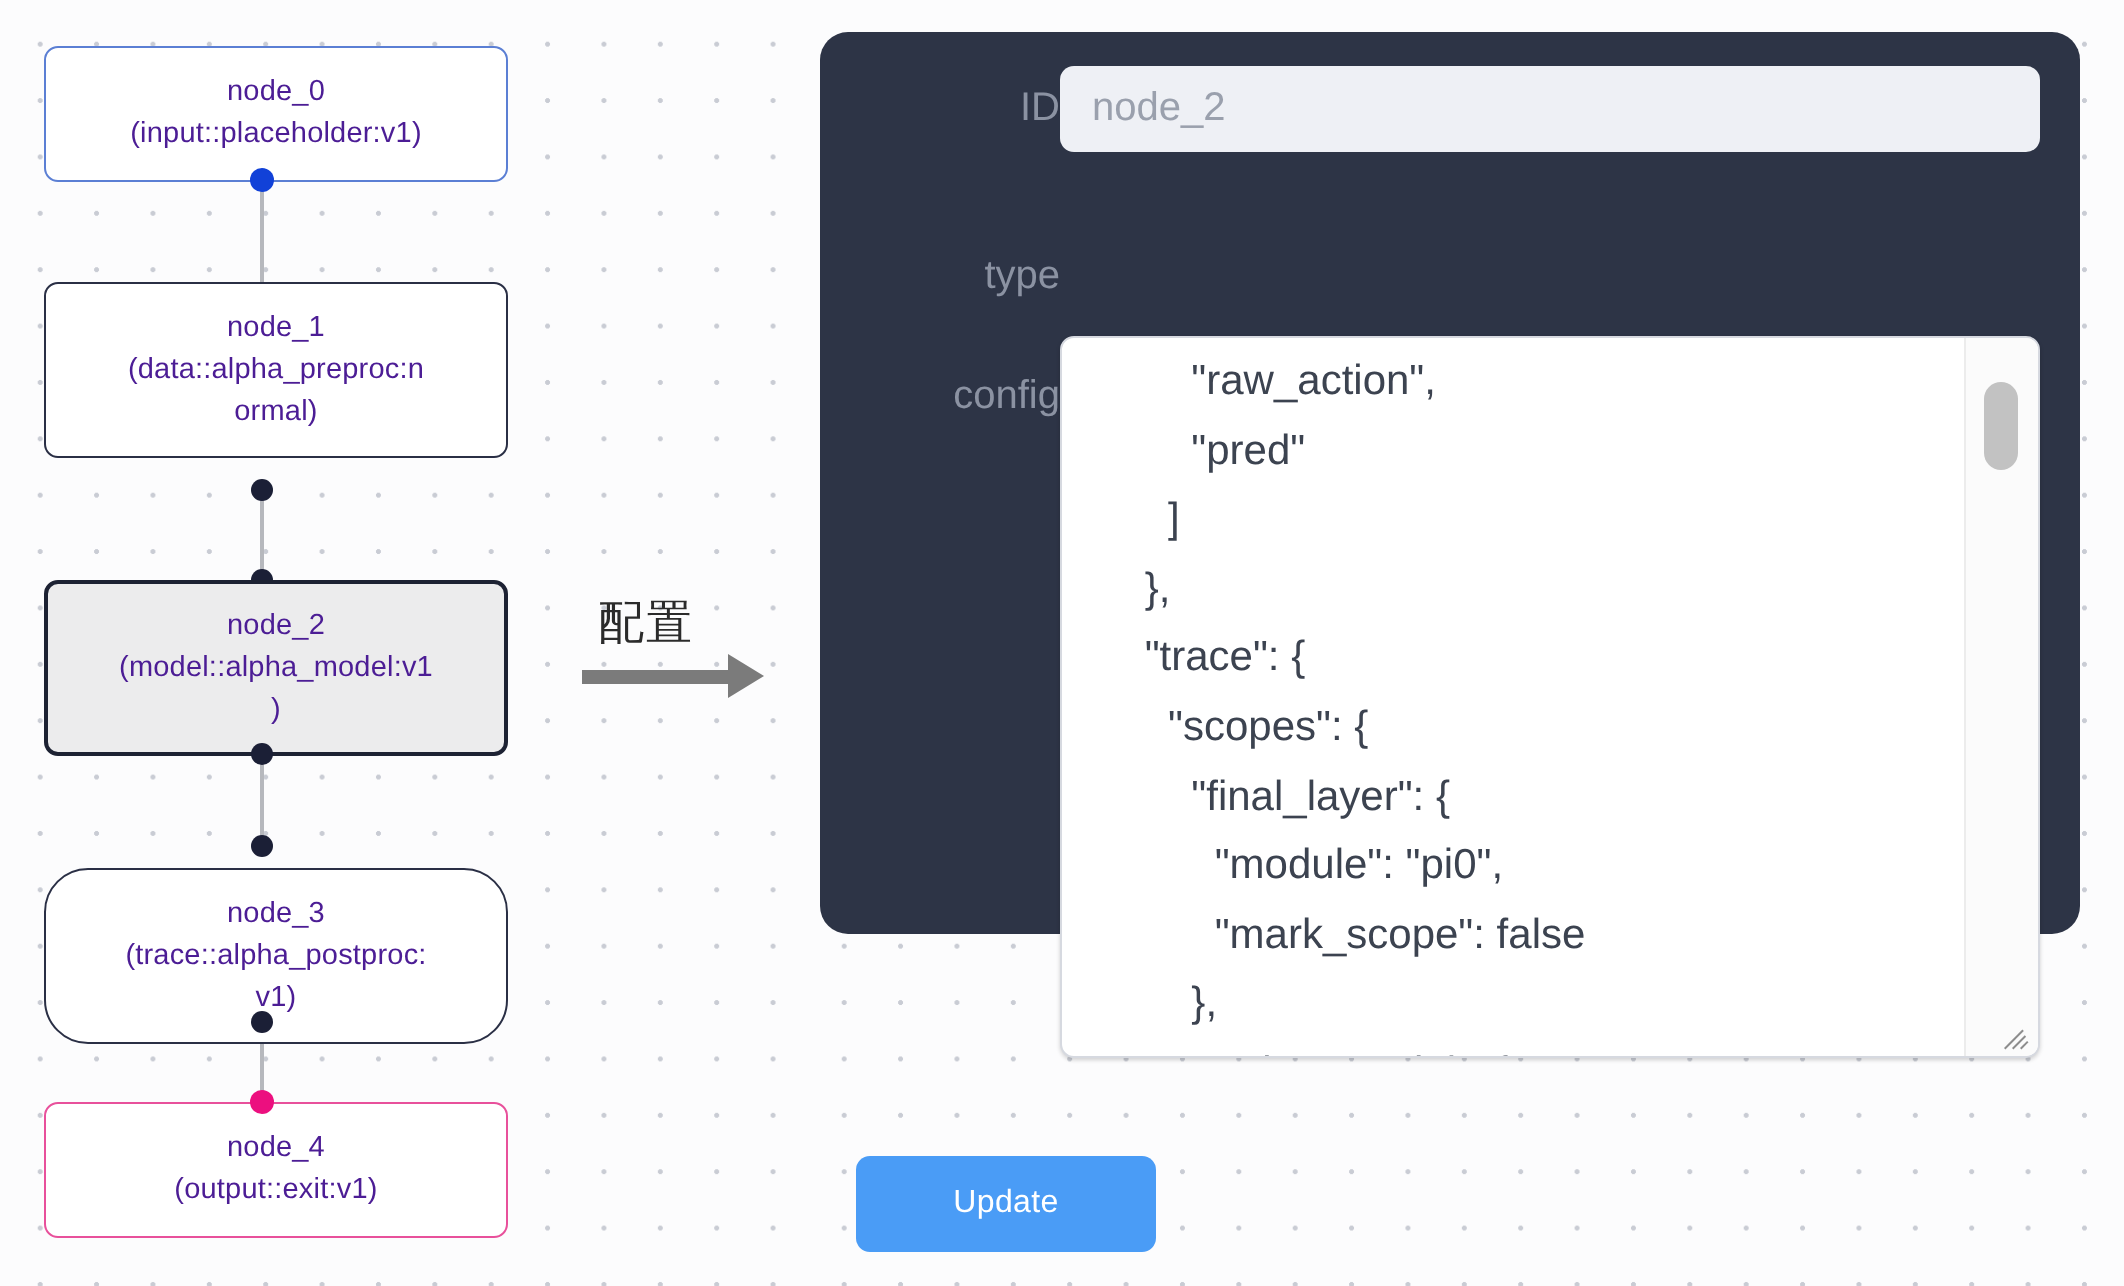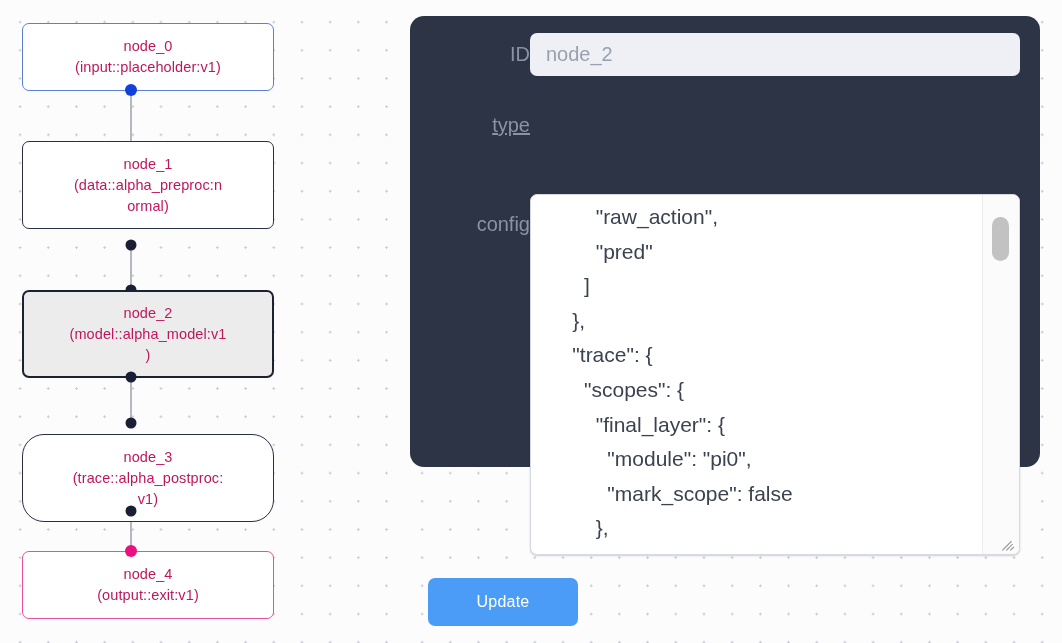--- a/index.html
+++ b/index.html
@@ -55,30 +55,30 @@
     background: #1b1f36;
     left: 131px;
     transform: translate(-50%, -50%);
   }
   .port.port-blue { background: #1141d8; width: 12px; height: 12px; }
   .port.port-pink { background: #ec0f7f; width: 12px; height: 12px; }
 
   .node-box {
     position: absolute;
     left: 22px;
-    width: 252px;
+    width: 232px;
     box-sizing: border-box;
     border: 1.6px solid #2a2f45;
     border-radius: 7px;
     background: #ffffff;
     display: flex;
     align-items: center;
     justify-content: center;
     text-align: center;
-    color: #be185d;
+    color: #4c1d95;
     font-size: 14.5px;
     line-height: 21px;
     letter-spacing: 0.1px;
   }
   .node-box.variant-input  { border-color: #5b7fd4; }
   .node-box.variant-output { border-color: #e8509b; }
   .node-box.variant-selected {
     background: #ececed;
     border-color: #1d2233;
     border-width: 2px;
@@ -169,22 +169,22 @@
     outline: none;
     width: 490px;
     height: 43px;
     line-height: 43px;
     display: block;
   }
 
   #row-id    { left: 20px;  top: 17px; }
   #row-id .field-label { margin-top: 9px; }
   #row-type  { left: 20px;  top: 94px; }
-  #row-type .field-label { margin-top: 3px; text-decoration: underline; }
-  #row-config{ left: 20px;  top: 178px; }
+  #row-type .field-label { margin-top: 16px; }
+  #row-config{ left: 20px;  top: 152px; }
   #row-config .field-label { margin-top: 18px; }
 
   .config-textarea {
     box-sizing: border-box;
     position: relative;
     width: 490px;
     height: 361px;
     background: #ffffff;
     border: 1px solid #d6d9e0;
     border-radius: 7px;
@@ -313,20 +313,25 @@
 
     <div class="node-box variant-output" style="top:551px;height:68px;">
       <div class="node-label">
         <span>node_4</span><br>
         <span>(output::exit:v1)</span>
       </div>
     </div>
     <div class="port port-pink" style="top:551px;"></div>
   </div>
 
+  <div id="flow-annotation">
+    <div class="cjk-label">配置</div>
+    <div class="arrow-shaft"></div>
+    <div class="arrow-head"></div>
+  </div>
 
   <div id="config-panel-wrap">
     <div id="config-panel">
 
       <div class="field-row" id="row-id">
         <div class="field-label">ID</div>
         <input class="text-input" type="text" value="node_2" style="">
       </div>
 
       <div class="field-row" id="row-type">

